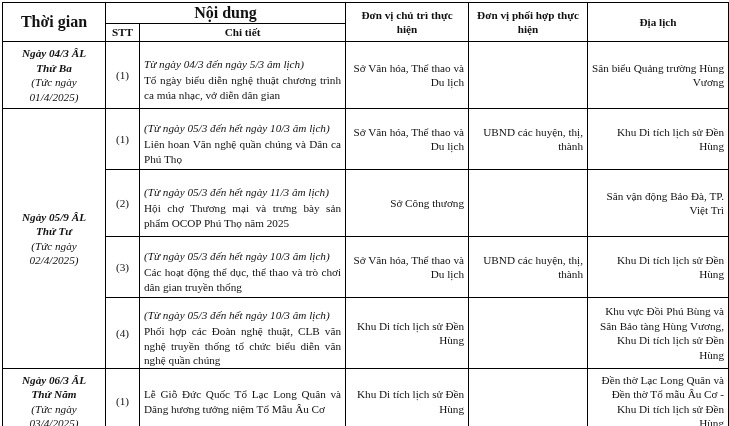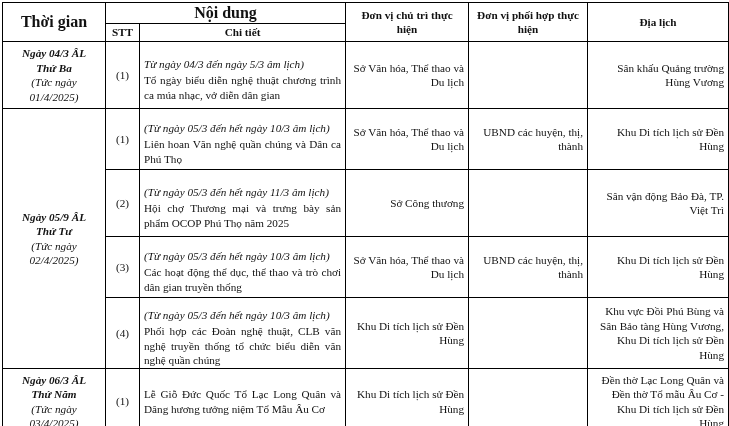--- a/index.html
+++ b/index.html
@@ -51,21 +51,21 @@
         <span class="i">(Tức ngày</span>
         <span class="i">01/4/2025)</span>
       </td>
       <td class="stt">(1)</td>
       <td class="detail">
         <span class="period">Từ ngày 04/3 đến ngày 5/3 âm lịch)</span>
         <span class="desc">Tổ ngày biểu diễn nghệ thuật chương trình ca múa nhạc, vở diễn dân gian</span>
       </td>
       <td class="center">Sở Văn hóa, Thể thao và Du lịch</td>
       <td class="center"></td>
-      <td class="center">Sân khấu Quảng trường Hùng Vương</td>
+      <td class="center">Sân biểu Quảng trường Hùng Vương</td>
     </tr>
 
     <tr style="height:61px">
       <td class="time" rowspan="4">
         <span class="b">Ngày 05/9 ÂL</span>
         <span class="b">Thứ Tư</span>
         <span class="i">(Tức ngày</span>
         <span class="i">02/4/2025)</span>
       </td>
       <td class="stt">(1)</td>

